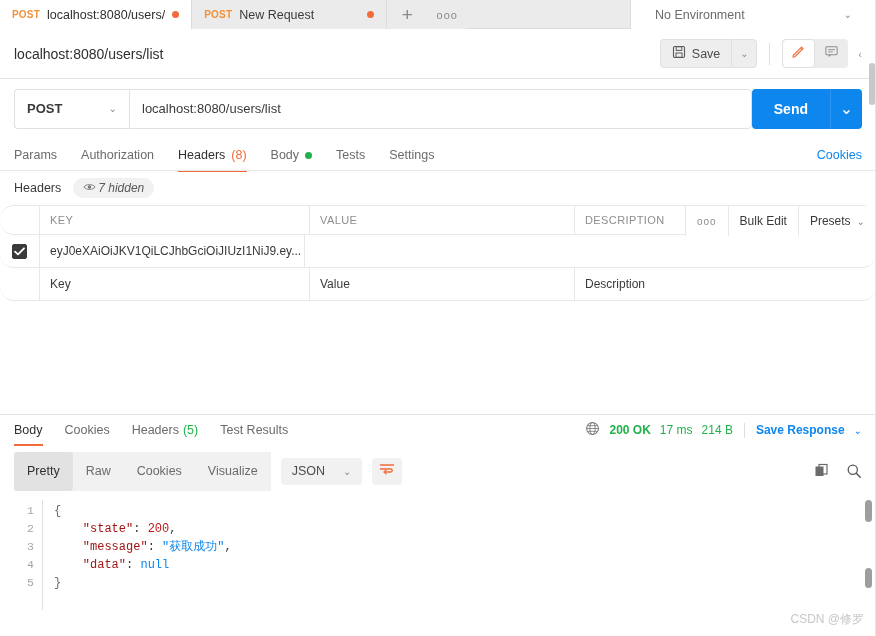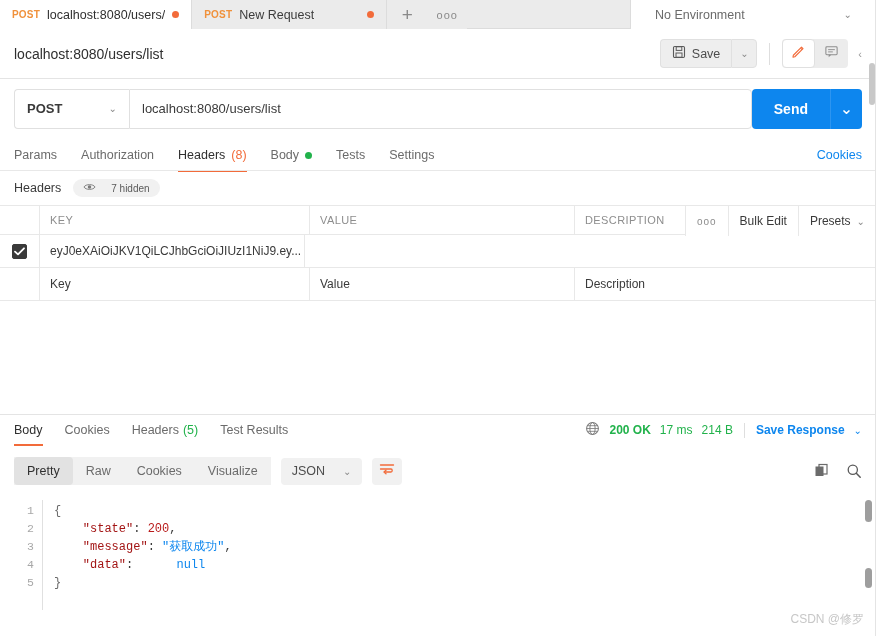--- a/index.html
+++ b/index.html
@@ -119,28 +119,28 @@
     position:absolute; top:170px; left:0; width:876px; height:1px; background:#e8e8e8;
   }
 
   
   .hdr-sub {
     position:absolute; top:171px; left:0; width:876px; height:34px;
     display:flex; align-items:center; padding:0 14px; gap:12px;
   }
   .hdr-label { font-size:12.5px; color:#3a3a3a; }
   .hidden-pill {
-    display:flex; align-items:center; gap:15px;
+    display:flex; align-items:center; gap:2px;
     background:#f1f1f1; border-radius:11px; padding:3px 10px;
-    font-size:10px; color:#5a5a5a; cursor:pointer;
+    font-size:12px; color:#5a5a5a; cursor:pointer;font-style:italic;
   }
 
   
   .kvtable { position:absolute; top:205px; left:0; width:876px; }
-  .kvrow { display:flex; border-top:1px solid #e8e8e8; border-bottom:1px solid #e8e8e8; }
+  .kvrow { display:flex; border-top:1px solid #e8e8e8; border-bottom:1px solid #e8e8e8;border-radius:14px; }
   .kvrow + .kvrow { border-top:none; }
   .kvhead { height:30px; }
   .kvbody { height:33px; }
   .cell {
     display:flex; align-items:center; border-right:1px solid #e8e8e8;
     padding:0 10px; font-size:12px; overflow:hidden; white-space:nowrap;
   }
   .c-check { width:40px; justify-content:center; padding:0; }
   .c-key { width:270px; }
   .c-val { width:265px; }
@@ -187,21 +187,21 @@
   .meta-ok { color:#21b24b; font-weight:bold; }
   .meta-t { color:#21b24b; }
   .meta-sep { width:1px; height:15px; background:#dedede; margin:0 2px; }
   .saveresp { color:#0d86ee; font-weight:bold; cursor:pointer; }
 
   
   .viewbar {
     position:absolute; top:450px; left:0; width:876px; height:42px;
     display:flex; align-items:center; padding:0 14px; gap:10px;
   }
-  .seg { display:flex; background:#f1f1f1; border-radius:0; height:28px; }
+  .seg { display:flex; background:#f1f1f1; border-radius:0; height:39px; }
   .seg-item {
     display:flex; align-items:center; padding:0 13px; font-size:12.5px;
     color:#6b6b6b; cursor:pointer; border-radius:4px;
   }
   .seg-item.active { background:#e2e2e2; color:#2f2f2f; }
   .fmt-sel {
     display:flex; align-items:center; gap:18px; background:#f1f1f1; border-radius:4px;
     height:27px; padding:0 11px; font-size:12.5px; color:#4d4d4d; cursor:pointer;
   }
   .wrap-btn {
@@ -225,21 +225,21 @@
     user-select:none; line-height:18px; font-size:11.5px;
   }
   .codelines { flex:1; padding:6px 0 0 12px; line-height:18px; position:relative; }
   .codelines:before {
     content:""; position:absolute; left:0; top:4px; bottom:26px; width:1px; background:#e0e0e0;
   }
   .ln { white-space:pre; }
   .k-key { color:#a31515; }
   .k-num { color:#b91c1c;text-align:center; }
   .k-str { color:#0d86ee; }
-  .k-null { color:#0d86ee;margin-left:36px; }
+  .k-null { color:#0d86ee; }
   .k-pun { color:#3a3a3a; }
   .k-brace { color:#6b6b6b; }
 
   
   .sb-track {
     position:absolute; right:4px; top:496px; width:7px; height:130px; background:transparent;
   }
   .sb-thumb { position:absolute; right:4px; width:7px; background:#9e9e9e; border-radius:4px; cursor:pointer; }
   .sb-line { position:absolute; right:0; top:492px; width:1px; height:144px; background:#e4e4e4; }
   .outer-sb { position:absolute; right:0; top:29px; width:8px; height:55px; }

